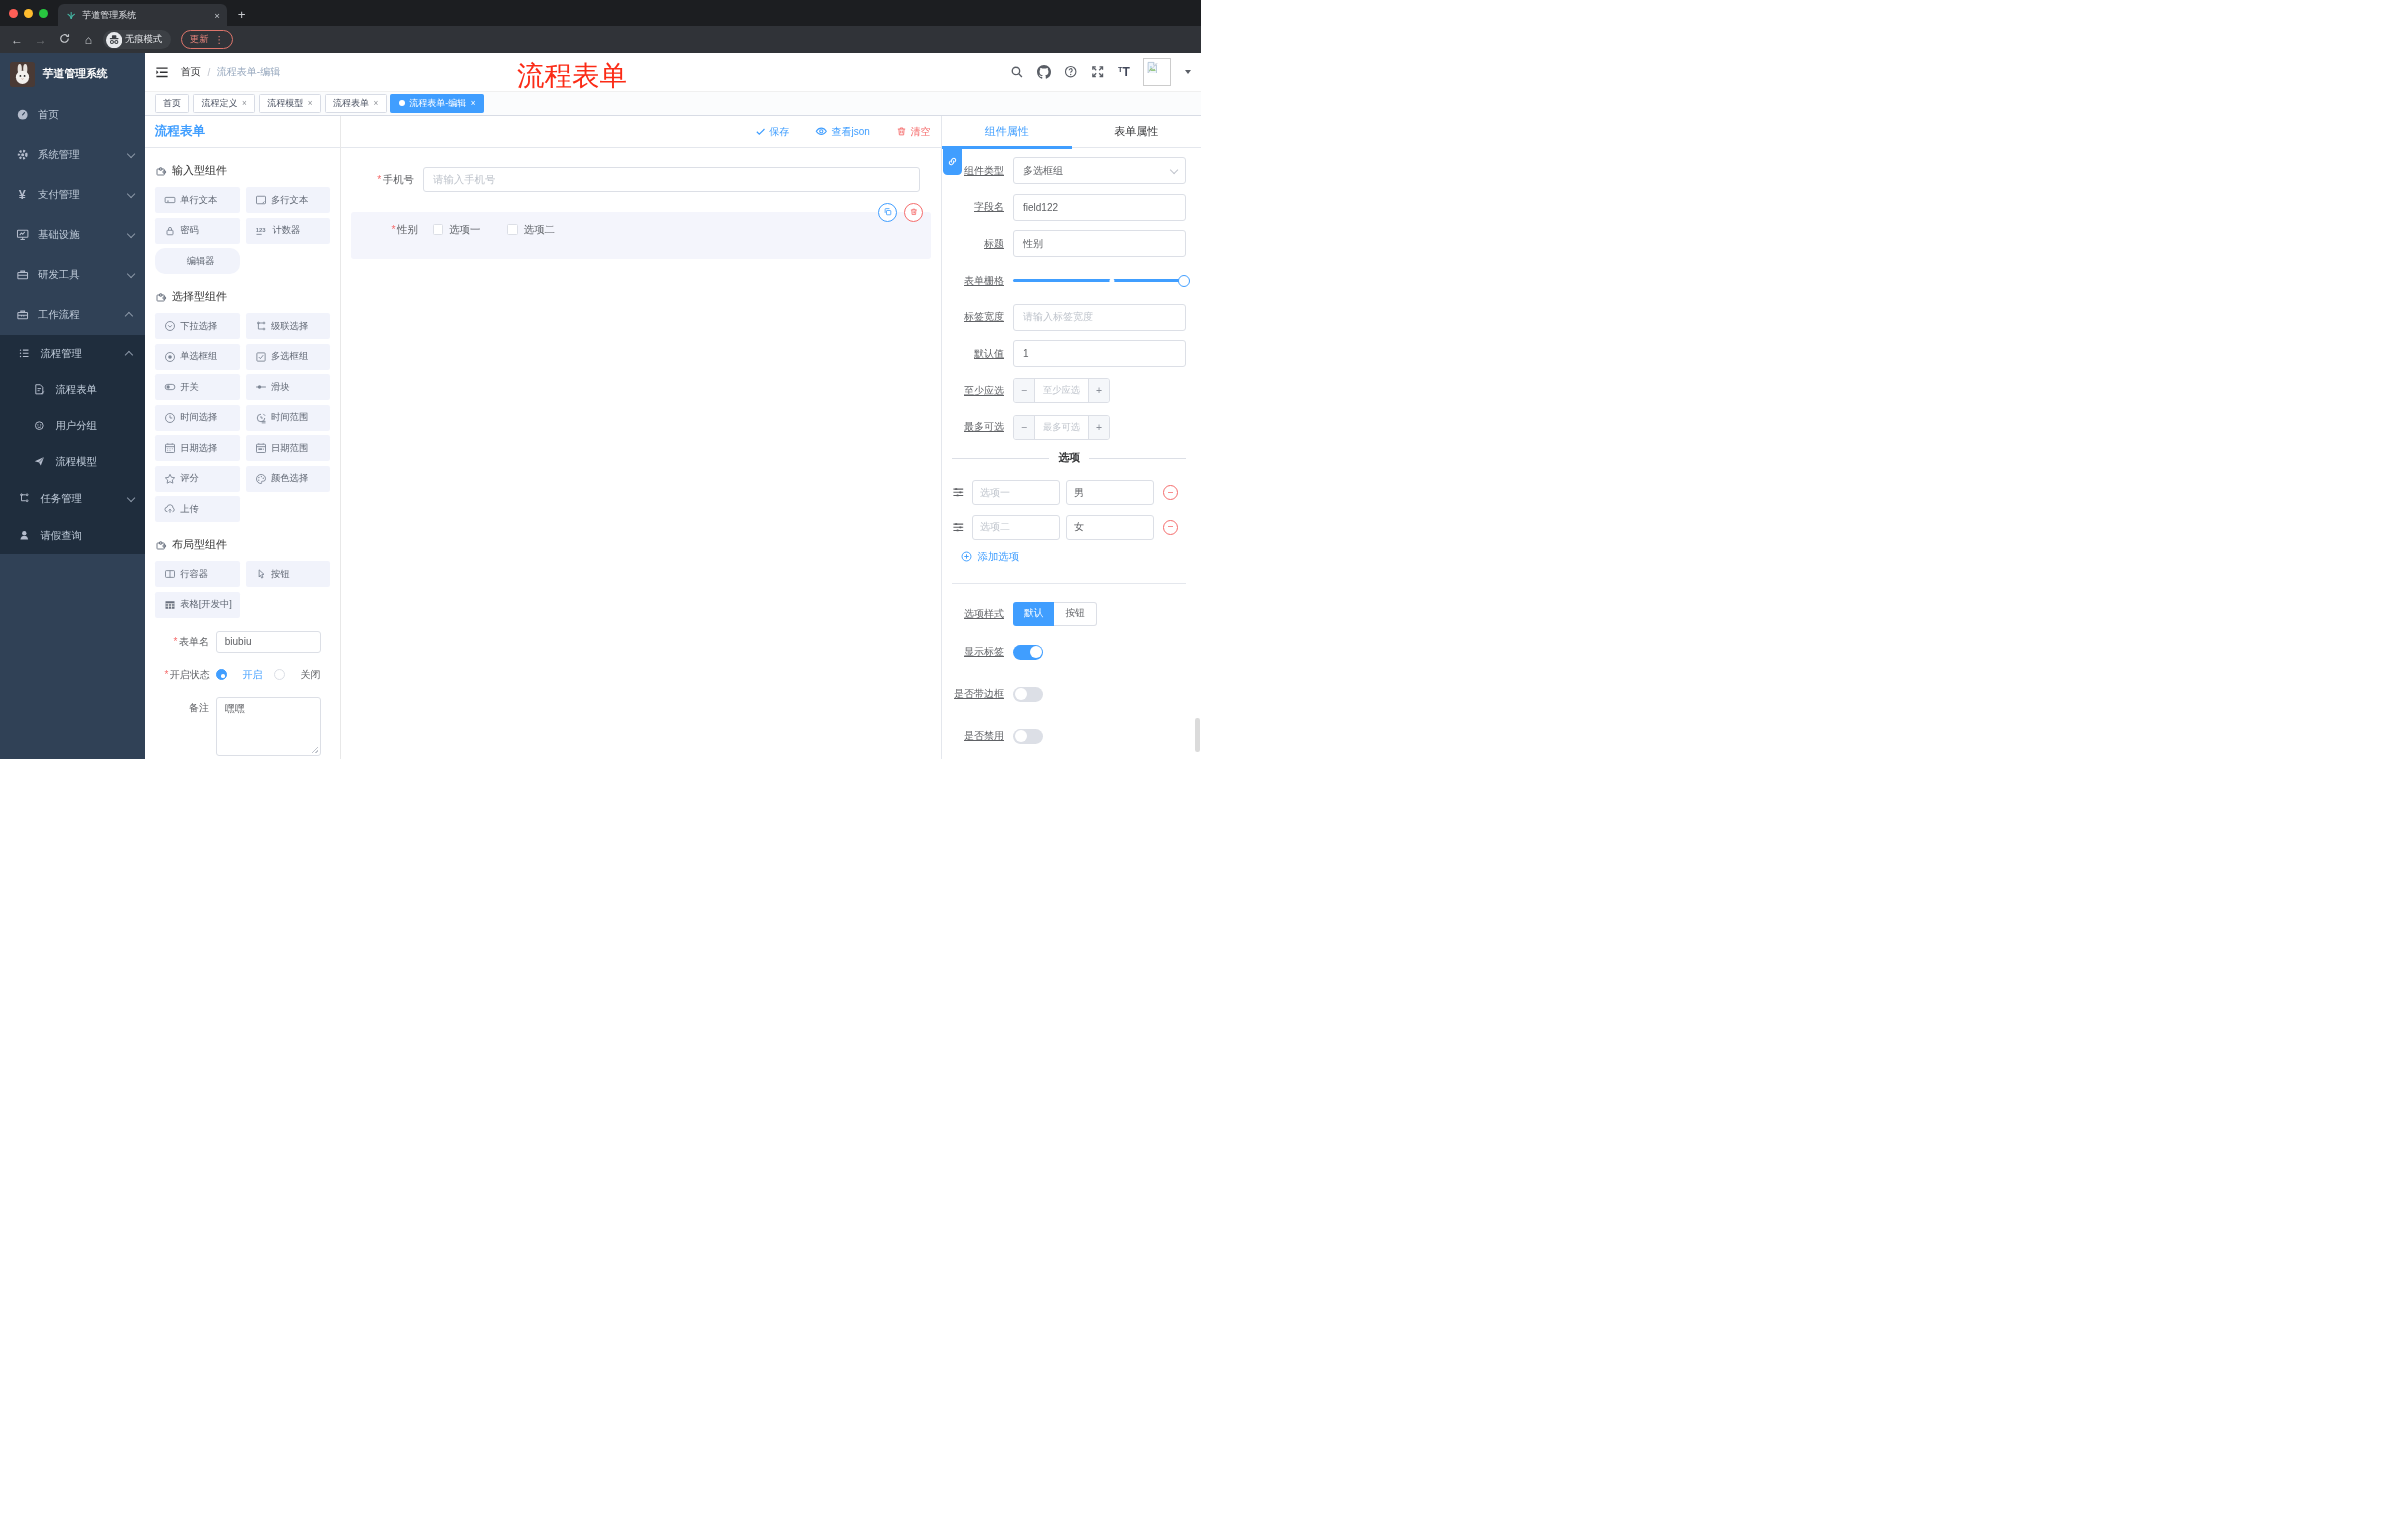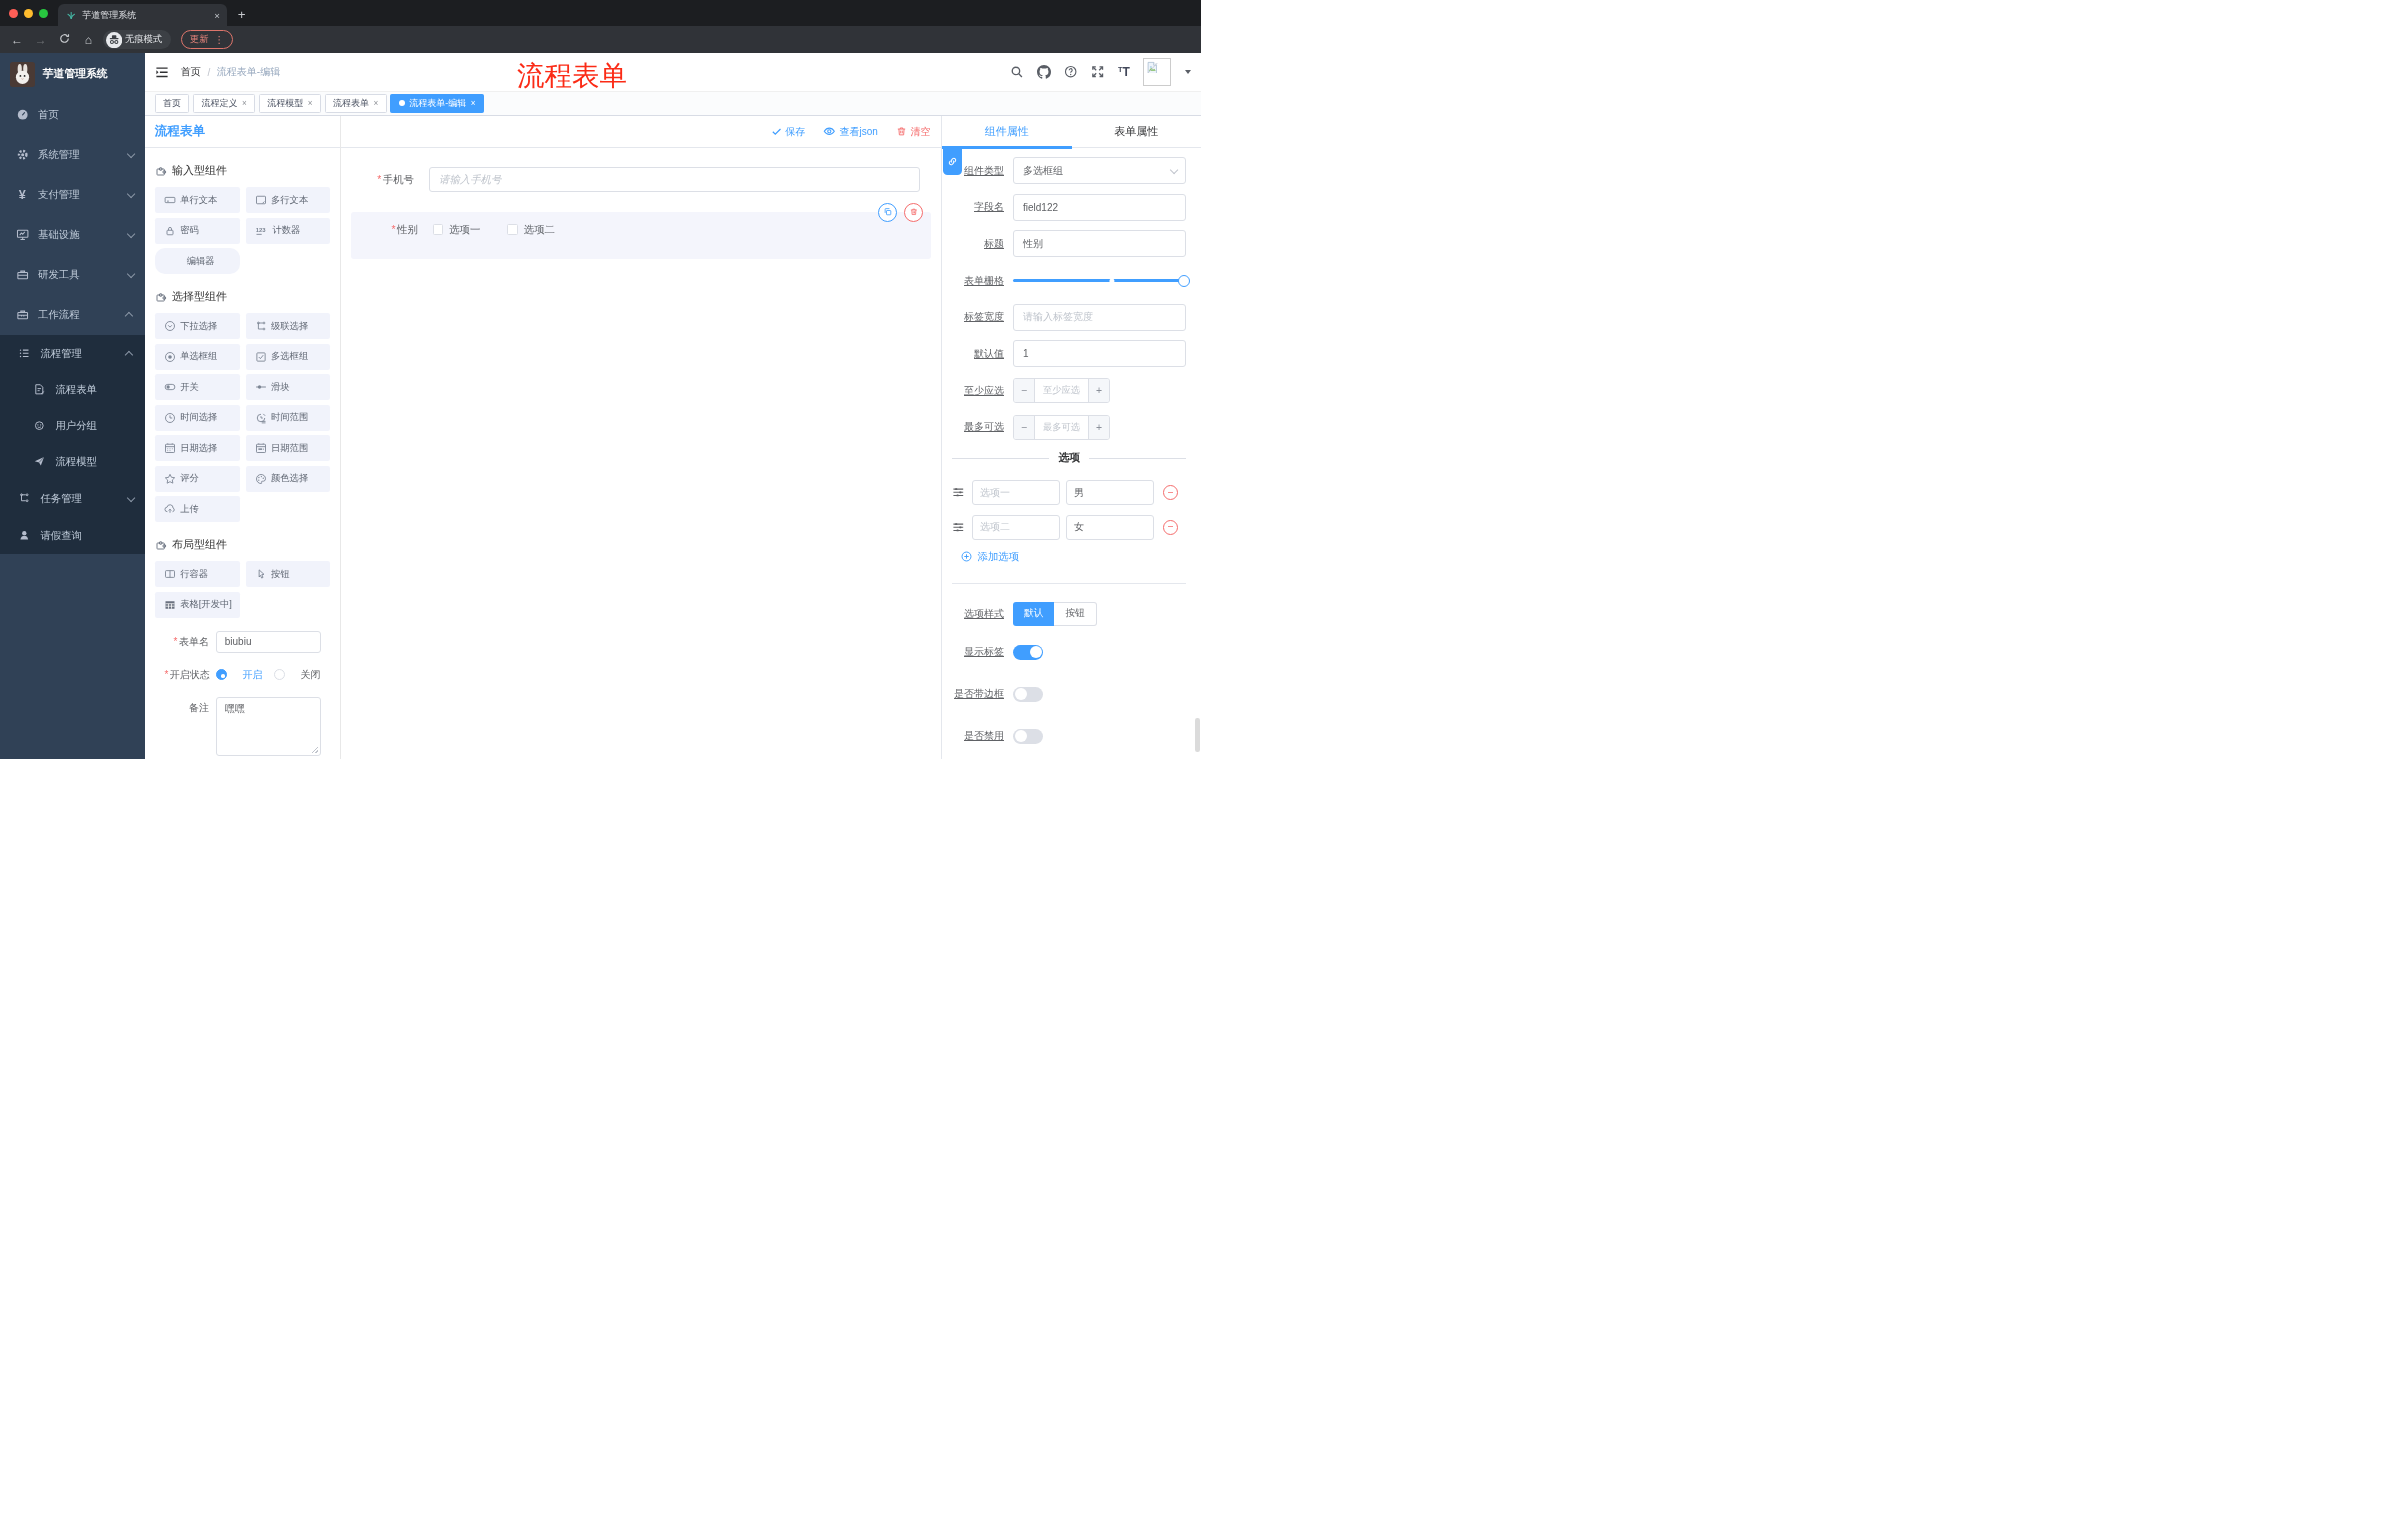--- a/index.html
+++ b/index.html
@@ -78,21 +78,21 @@
   .ptab-dot { width:6px; height:6px; border-radius:50%; background:#fff; }
 
   
   .content { flex:1; display:flex; min-height:0; }
   .col-left { width:196px; flex-shrink:0; border-right:0.7px solid #e8e8e8; display:flex; flex-direction:column; }
   .col-mid { flex:1; min-width:0; display:flex; flex-direction:column; }
   .col-right { width:260px; flex-shrink:0; border-left:0.7px solid #e4e7ed; position:relative; }
 
   .col-head { height:32px; border-bottom:0.7px solid #e4e7ed; display:flex; align-items:center; flex-shrink:0; }
   .builder-title { color:#409eff; font-size:12.6px; font-weight:bold; padding-left:9.7px; }
-  .mid-toolbar { margin-left:auto; display:flex; align-items:center; gap:18px; padding-right:10.4px; font-size:10px; }
+  .mid-toolbar { margin-left:auto; display:flex; align-items:center; gap:26px; padding-right:10.4px; font-size:10px; }
   .tbtn { display:flex; align-items:center; gap:3.7px; color:#409eff; }
   .tbtn.danger { color:#f56c6c; }
 
   
   .palette { flex:1; overflow:hidden; padding:0 9.7px; }
   .sec-head { display:flex; align-items:center; gap:5.2px; margin-top:15px; color:#333; font-size:11px; }
   .tile-grid { display:grid; grid-template-columns:1fr 1fr; gap:4.5px 6px; margin-top:9px; }
   .tile { height:26px; background:#f1f3fb; border-radius:2.2px; display:flex; align-items:center;
     gap:4.5px; padding:0 3px 0 9px; font-size:9.3px; color:#5f6672; white-space:nowrap; overflow:hidden; }
   .tile .ticon { display:inline-flex; flex-shrink:0; }
@@ -110,21 +110,21 @@
   .radio { display:flex; align-items:center; gap:15px; }
   .rdot { width:11px; height:11px; border-radius:50%; border:0.7px solid #dcdfe6; background:#fff; }
   .radio.sel .rdot { background:#409eff; border-color:#409eff; position:relative; }
   .radio.sel .rdot::after { content:""; position:absolute; left:3.7px; top:3.7px; width:3.7px; height:3.7px; border-radius:50%; background:#fff; }
   .radio.sel .rtext { color:#409eff; }
 
   
   .canvas { flex:1; padding-top:19.3px; position:relative; }
   .cv-row { display:flex; align-items:center; }
   .cv-label { width:73px; text-align:right; font-size:10.4px; color:#606266; flex-shrink:0; white-space:nowrap; }
-  .cv-ctl { flex:1; margin-left:15px; margin-right:21px;font-style:italic; }
+  .cv-ctl { flex:1; margin-left:9px; margin-right:21px; }
   .cv-input { height:25px; border:0.7px solid #dcdfe6; border-radius:3px; display:flex; align-items:center; padding:0 9px; color:#bfc4cc; font-size:10.4px; background:#fff; }
   .sel-block { margin:20px 10.4px 0 10.4px; height:47px; background:#f4f5fc; border-radius:3px; position:relative; padding:10.4px 0 0 10.4px; }
   .blk-actions { position:absolute; top:-9.7px; right:7.4px; display:flex; gap:6.7px; }
   .act-circle { width:19.3px; height:19.3px; border-radius:50%; background:#fff; display:flex; align-items:center; justify-content:center; }
   .act-circle.copy { border:0.7px solid #409eff; }
   .act-circle.del { border:0.7px solid #f56c6c; }
   .blk-row { display:flex; align-items:flex-start; }
   .blk-label { width:56px; text-align:right; font-size:10.4px; color:#606266; white-space:nowrap; }
   .cbx { display:flex; align-items:center; gap:6px; margin-left:15px; }
   .cbx + .cbx { margin-left:27px; }

